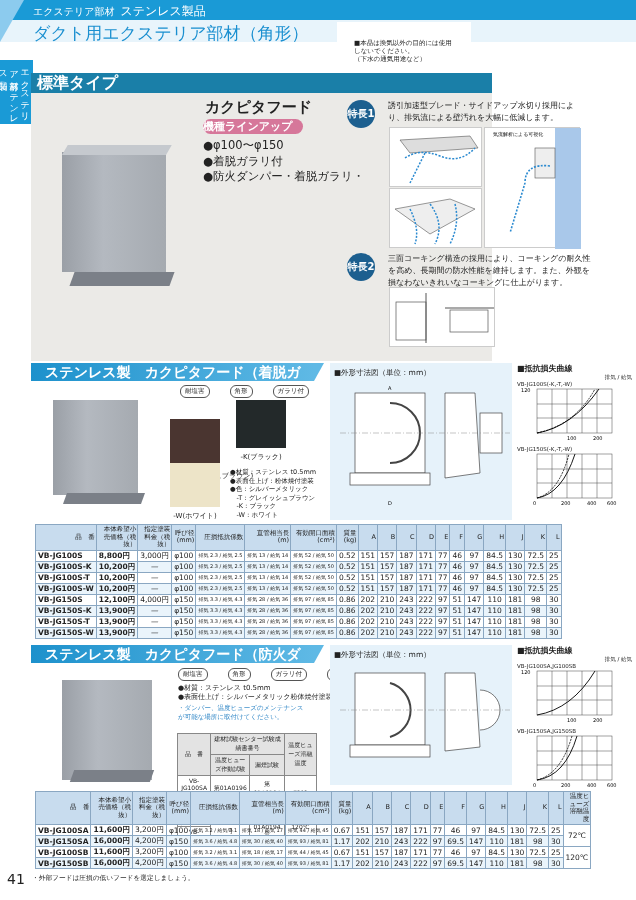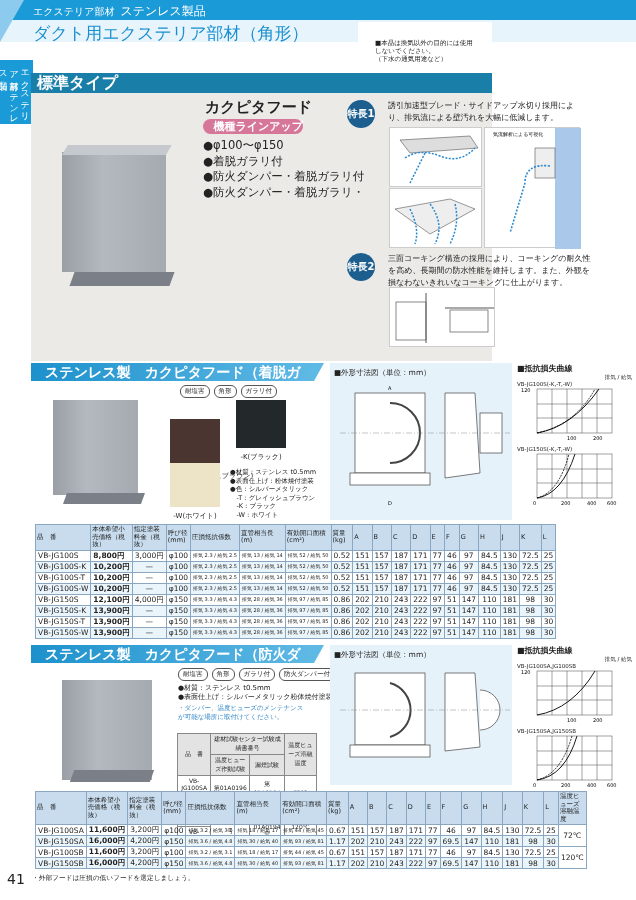--- a/index.html
+++ b/index.html
@@ -3,47 +3,47 @@
 <meta charset="utf-8">
 <style>
 *{box-sizing:border-box;margin:0;padding:0}
 body{width:636px;height:900px;background:#fff;font-family:"DejaVu Sans",sans-serif;color:#222;position:relative;overflow:hidden}
 .hdr-band{position:absolute;left:0;top:0;width:636px;height:20px;background:#1a9ad6}
 .hdr-band .sub{position:absolute;left:33px;top:3px;font-size:10px;color:#fff}
 .hdr-band .sub b{font-size:12px;font-weight:normal;margin-left:6px}
 .hdr-title-band{position:absolute;left:0;top:20px;width:636px;height:22px;background:#e8f4fb}
 .hdr-tri{position:absolute;left:0;top:0;width:0;height:0;border-top:42px solid #8ccbee;border-right:24px solid transparent}
 .hdr-title{position:absolute;left:33px;top:22px;font-size:17px;color:#1a8fd0}
-.hdr-note{position:absolute;left:358px;top:22px;width:134px;height:22px;background:#fff;font-size:6.5px;line-height:8px;padding:17px}
+.hdr-note{position:absolute;left:337px;top:22px;width:134px;height:22px;background:#fff;font-size:6.5px;line-height:8px;padding:17px}
 .side-tab{position:absolute;left:0;top:60px;width:33px;height:64px;background:#1a9ad6;color:#fff;font-size:9px;writing-mode:vertical-rl;padding:4px 3px;line-height:11px}
 .sec-std{position:absolute;left:31px;top:73px;width:461px;height:20px;background:#1a7fa8;color:#fff;font-size:16px;font-weight:bold;padding-left:6px;line-height:20px}
 .std-panel{position:absolute;left:31px;top:93px;width:461px;height:268px;background:#ebeae7}
 .prod-img{position:absolute;background:linear-gradient(90deg,#9a9fa6,#b4b9c0 40%,#a5aab0);}
 .hood-lip{position:absolute;background:#7b8088;transform:skewX(-20deg)}
 .kakupita{position:absolute;left:205px;top:98px;font-size:15px;font-weight:bold}
-.lineup{position:absolute;left:203px;top:119px;width:100px;height:15px;background:#d6779a;color:#fff;border-radius:8px;font-size:11px;text-align:right;line-height:15px;font-weight:bold}
+.lineup{position:absolute;left:203px;top:119px;width:100px;height:15px;background:#d6779a;color:#fff;border-radius:8px;font-size:11px;text-align:left;line-height:15px;font-weight:bold}
 .bullets{position:absolute;left:203px;top:138px;font-size:11.5px;line-height:15.5px}
 .feat-badge{position:absolute;width:28px;height:28px;border-radius:50%;background:#1c5f8f;color:#fff;font-size:10px;font-weight:bold;text-align:center;line-height:28px}
 .feat-text{position:absolute;font-size:8px;line-height:12px}
 .diag{position:absolute;background:#fff;border:1px solid #ccc}
 .sec-bar{position:absolute;left:31px;height:18px;color:#fff;font-size:14px;font-weight:bold;line-height:18px;padding-left:14px;background:linear-gradient(90deg,#1d91cc,#5fb9e5)}
 .sec-bar:after{content:"";position:absolute;right:-10px;top:0;border-top:18px solid #5fb9e5;border-right:10px solid transparent}
 .spec-small{position:absolute;font-size:6.5px;line-height:8.5px}
 .dim-panel{position:absolute;background:#e6f2fa}
 .dim-title{position:absolute;font-size:7.5px}
 .curve-box{position:absolute;}
 .curve-title{font-size:8px;font-weight:bold}
 table.spec{position:absolute;border-collapse:collapse;font-size:7.5px}
-table.spec th{background:#c8dcee;border:1px solid #8aa7c2;font-weight:normal;font-size:6.5px;line-height:7.5px;padding:1px;text-align:left}
+table.spec th{background:#c8dcee;border:1px solid #8aa7c2;font-weight:normal;font-size:6.5px;line-height:7.5px;padding:1px;text-align:right}
 table.spec td{border:1px solid #8aa7c2;padding:0 2px;height:10.5px;text-align:center;white-space:nowrap}
 table.spec tr:nth-child(odd) td{background:#eaf4fb}
-table.spec td.model{text-align:left;font-weight:normal}
+table.spec td.model{text-align:left;font-weight:bold}
 table.spec td.price{text-align:left;font-weight:bold}
 table.spec td.mini{font-size:5px;line-height:5px}
-.badge-row{position:absolute;display:flex;gap:4px}
+.badge-row{position:absolute;display:flex;gap:20px}
 .badge{border:1px solid #555;border-radius:6px;font-size:6.5px;padding:1px 4px;background:#fff}
 .swatch{position:absolute}
 .swatch .box{width:50px;height:48px}
 .swatch .lbl{font-size:7px;text-align:center;margin-top:4px}
 .fuse-table{position:absolute;border-collapse:collapse;font-size:6px}
 .fuse-table th,.fuse-table td{border:1px solid #888;padding:1px 2px;text-align:center}
 .fuse-table th{background:#e3e3e3;font-weight:normal}
 .footer-num{position:absolute;left:7px;top:871px;font-size:14px}
 .footer-text{position:absolute;left:32px;top:874px;font-size:6.7px;line-height:9.5px}
 svg text{font-family:"DejaVu Sans",sans-serif}
@@ -67,21 +67,20 @@
 <div class="std-panel"></div>
 <div class="prod-img" style="left:62px;top:152px;width:104px;height:120px"></div>
 <div style="position:absolute;left:62px;top:145px;width:104px;height:10px;background:#c5c9ce;transform:skewX(-30deg);transform-origin:bottom left"></div>
 <div class="hood-lip" style="left:72px;top:272px;width:100px;height:14px"></div>
 
 <div class="kakupita">カクピタフード</div>
 <div class="lineup">機種ラインアップ</div>
 <div class="bullets">
   <div>●φ100〜φ150</div>
   <div>●着脱ガラリ付</div>
-  <div>●防火ダンパー・着脱ガラリ付</div>
   <div>●防火ダンパー・着脱ガラリ・</div>
 </div>
 
 <div class="feat-badge" style="left:347px;top:100px">特長1</div>
 <div class="feat-text" style="left:388px;top:100px;width:200px">誘引加速型ブレード・サイドアップ水切り採用により、排気流による壁汚れを大幅に低減します。</div>
 <div class="diag" style="left:389px;top:127px;width:93px;height:60px">
   <svg width="93" height="60">
       <path d="M10 12 L80 8 L88 20 L20 25 Z" fill="#ddd" stroke="#555" stroke-width="0.6"></path>
       <path d="M15 30 Q30 20 50 28 T85 20" stroke="#2b8ad0" stroke-dasharray="2 1.5" fill="none" stroke-width="1.5"></path>
       <path d="M20 55 L35 25" stroke="#2b8ad0" stroke-dasharray="2 1.5" stroke-width="1.5"></path>

